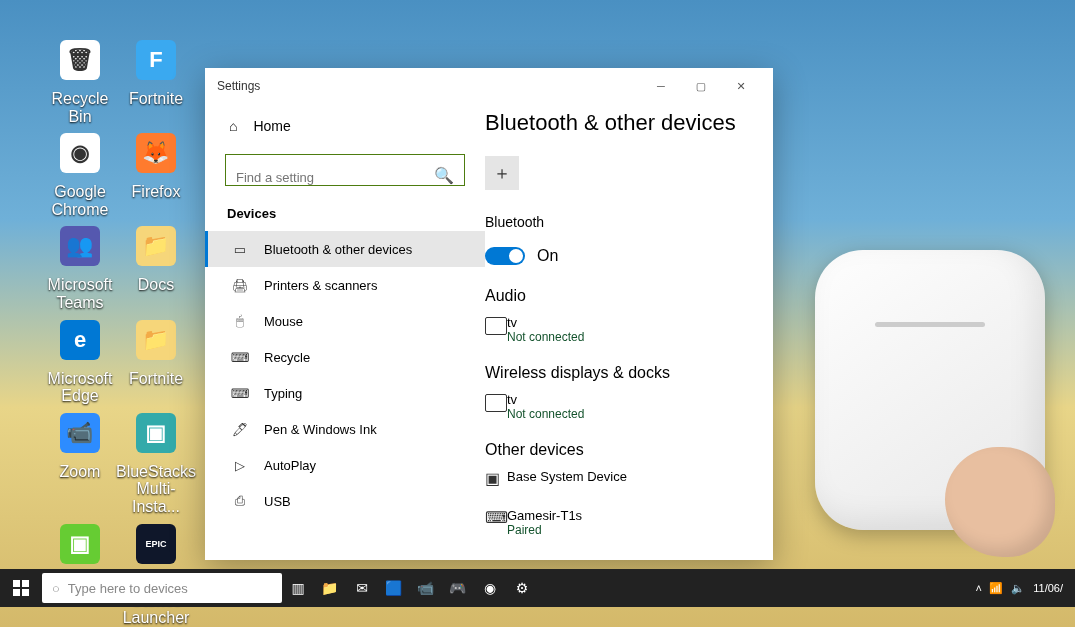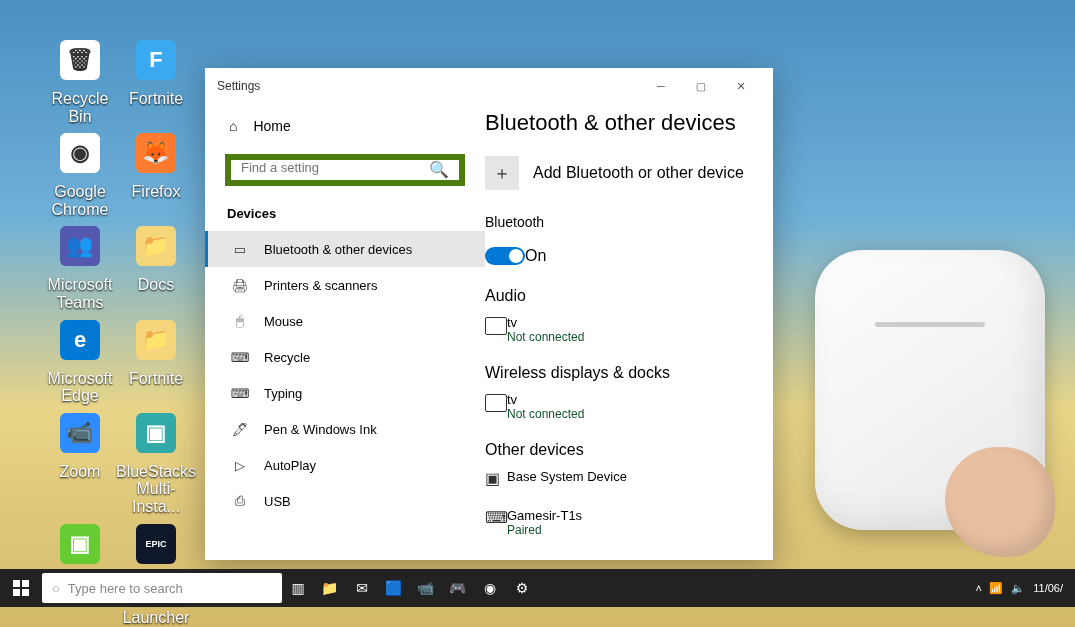--- a/index.html
+++ b/index.html
@@ -14,32 +14,32 @@
   .desk-icon .ic { width:40px; height:40px; border-radius:6px; display:flex; align-items:center; justify-content:center; font-size:22px; color:#fff; }
   .desk-icon .lbl { color:#fff; font-size:16px; text-align:center; text-shadow:0 1px 2px #000; line-height:1.1; margin-top:10px; }
   
   .win { position:absolute; left:205px; top:68px; width:568px; height:492px; background:#fff; box-shadow:0 8px 32px rgba(0,0,0,.3); display:flex; flex-direction:column; }
   .titlebar { height:36px; display:flex; align-items:center; padding:0 12px; font-size:12px; color:#333; }
   .titlebar .spacer { flex:1; }
   .winbtn { width:40px; height:28px; display:flex; align-items:center; justify-content:center; color:#555; cursor:pointer; font-size:11px; }
   .body { flex:1; display:flex; overflow:hidden; }
   .left { width:280px; padding:6px 0; }
   .home { display:flex; align-items:center; gap:16px; padding:8px 24px 16px; font-size:14px; cursor:pointer; }
-  .search { margin:4px 20px 12px; border:6px solid #4d7c0f; height:32px; display:flex; align-items:flex-start; padding:0 10px; }
+  .search { margin:4px 20px 12px; border:1px solid #4d7c0f; height:32px; display:flex; align-items:flex-end; padding:0 10px; }
   .search input { border:none; outline:none; flex:1; font-size:13px; background:transparent; }
   .section-title { padding:8px 22px 10px; font-size:13px; font-weight:600; }
   .navitem { display:flex; align-items:center; gap:16px; padding:10px 24px; font-size:13px; cursor:pointer; border-left:3px solid transparent; }
   .navitem.sel { background:#e6e6e6; border-left-color:#0078d4; }
   .navitem .nic { width:16px; height:16px; display:flex; align-items:center; justify-content:center; color:#333; }
   .right { flex:1; padding:6px 10px 10px 0; overflow:hidden; }
   .right h1 { font-size:22px; font-weight:400; margin-bottom:20px; }
   .addrow { display:flex; align-items:center; gap:14px; margin-bottom:24px; cursor:pointer; }
   .addbtn { width:34px; height:34px; background:#e5e5e5; display:flex; align-items:center; justify-content:center; font-size:18px; color:#333; }
   .subh { font-size:14px; margin-bottom:17px; }
-  .toggle-row { display:flex; align-items:center; gap:0; margin-bottom:22px; }
+  .toggle-row { display:flex; align-items:center; gap:12px; margin-bottom:22px; }
   .toggle { width:40px; height:18px; border-radius:10px; background:#0078d4; position:relative; cursor:pointer; }
   .toggle::after { content:""; position:absolute; right:2px; top:2px; width:14px; height:14px; background:#fff; border-radius:50%; }
   .cath { font-size:16px; margin-bottom:10px; }
   .device { display:flex; align-items:flex-start; margin-bottom:20px; cursor:pointer; }
   .device .dic { width:22px; height:18px; border:1.5px solid #333; border-radius:2px; margin-top:2px; }
   .device .dn { font-size:13px; }
   .device .ds { font-size:12px; color:#14532d; }
   
   .taskbar { position:absolute; left:0; right:0; bottom:20px; height:38px; background:#222; display:flex; align-items:center; color:#fff; }
   .taskbar .start { width:42px; height:100%; display:flex; align-items:center; justify-content:center; cursor:pointer; }
@@ -156,21 +156,20 @@
           <div class="navitem">
             <span class="nic">⎙</span>
             <span>USB</span>
           </div>
         </div>
     </div>
     <div class="right">
       <h1>Bluetooth &amp; other devices</h1>
       <div class="addrow">
         <div class="addbtn">＋</div>
-        <span>Add Bluetooth or other device</span>
       </div>
       <div class="subh">Bluetooth</div>
       <div class="toggle-row">
         <div class="toggle"></div>
         <span>On</span>
       </div>
       <div class="cath">Audio</div>
       <div class="device">
         <div class="dic"></div>
         <div>
@@ -214,21 +213,21 @@
   <div class="start">
     <svg width="16" height="16" viewBox="0 0 16 16">
         <rect x="0" y="0" width="7" height="7" fill="#fff"></rect>
         <rect x="9" y="0" width="7" height="7" fill="#fff"></rect>
         <rect x="0" y="9" width="7" height="7" fill="#fff"></rect>
         <rect x="9" y="9" width="7" height="7" fill="#fff"></rect>
       </svg>
   </div>
   <div class="searchbox">
     <span>○</span>
-    <span>Type here to search</span>
+    <span>Type here to devices</span>
   </div>
   <div class="tico">▥</div>
   <div class="tico">📁</div>
   <div class="tico">✉</div>
   <div class="tico">🟦</div>
   <div class="tico">📹</div>
   <div class="tico">🎮</div>
   <div class="tico">◉</div>
   <div class="tico">⚙</div>
   <div class="tray">

